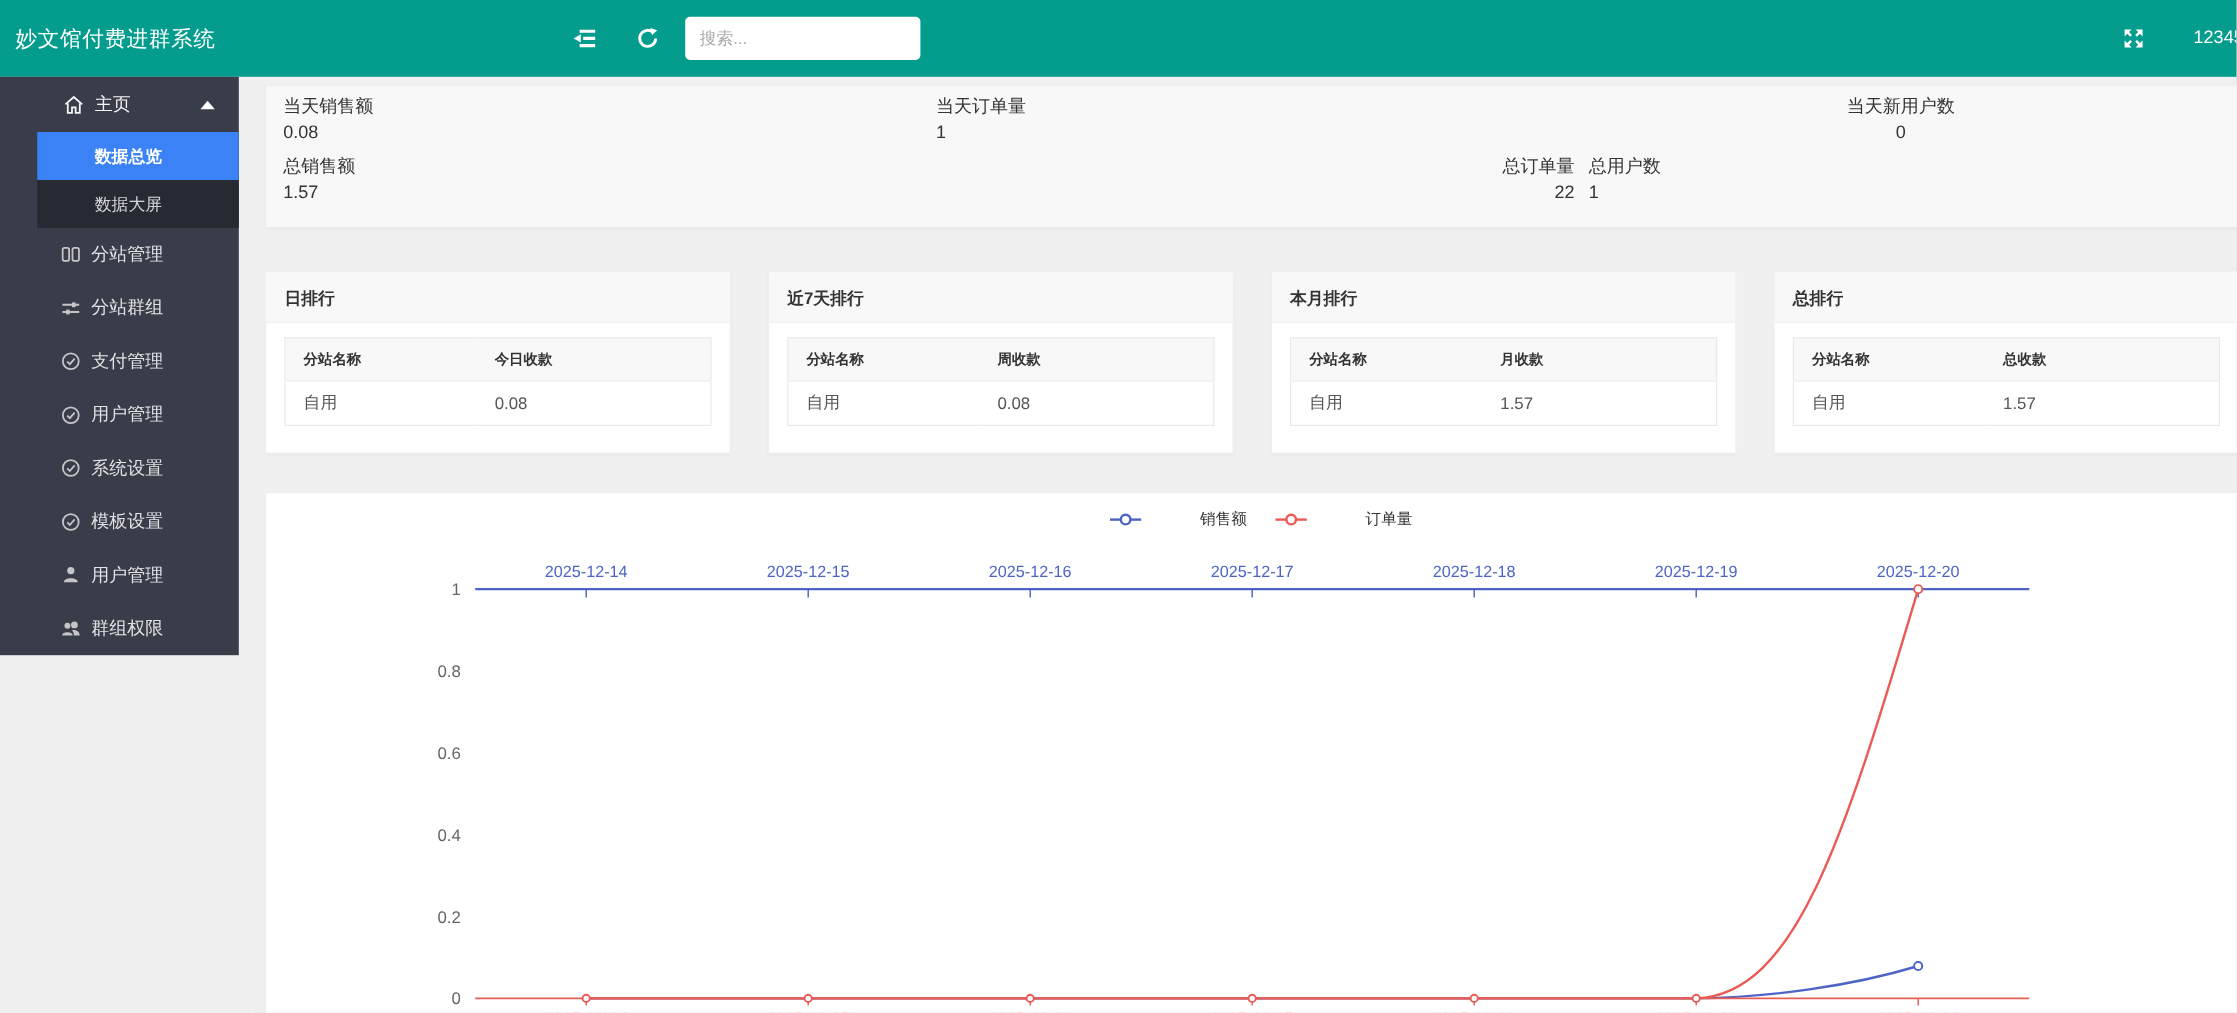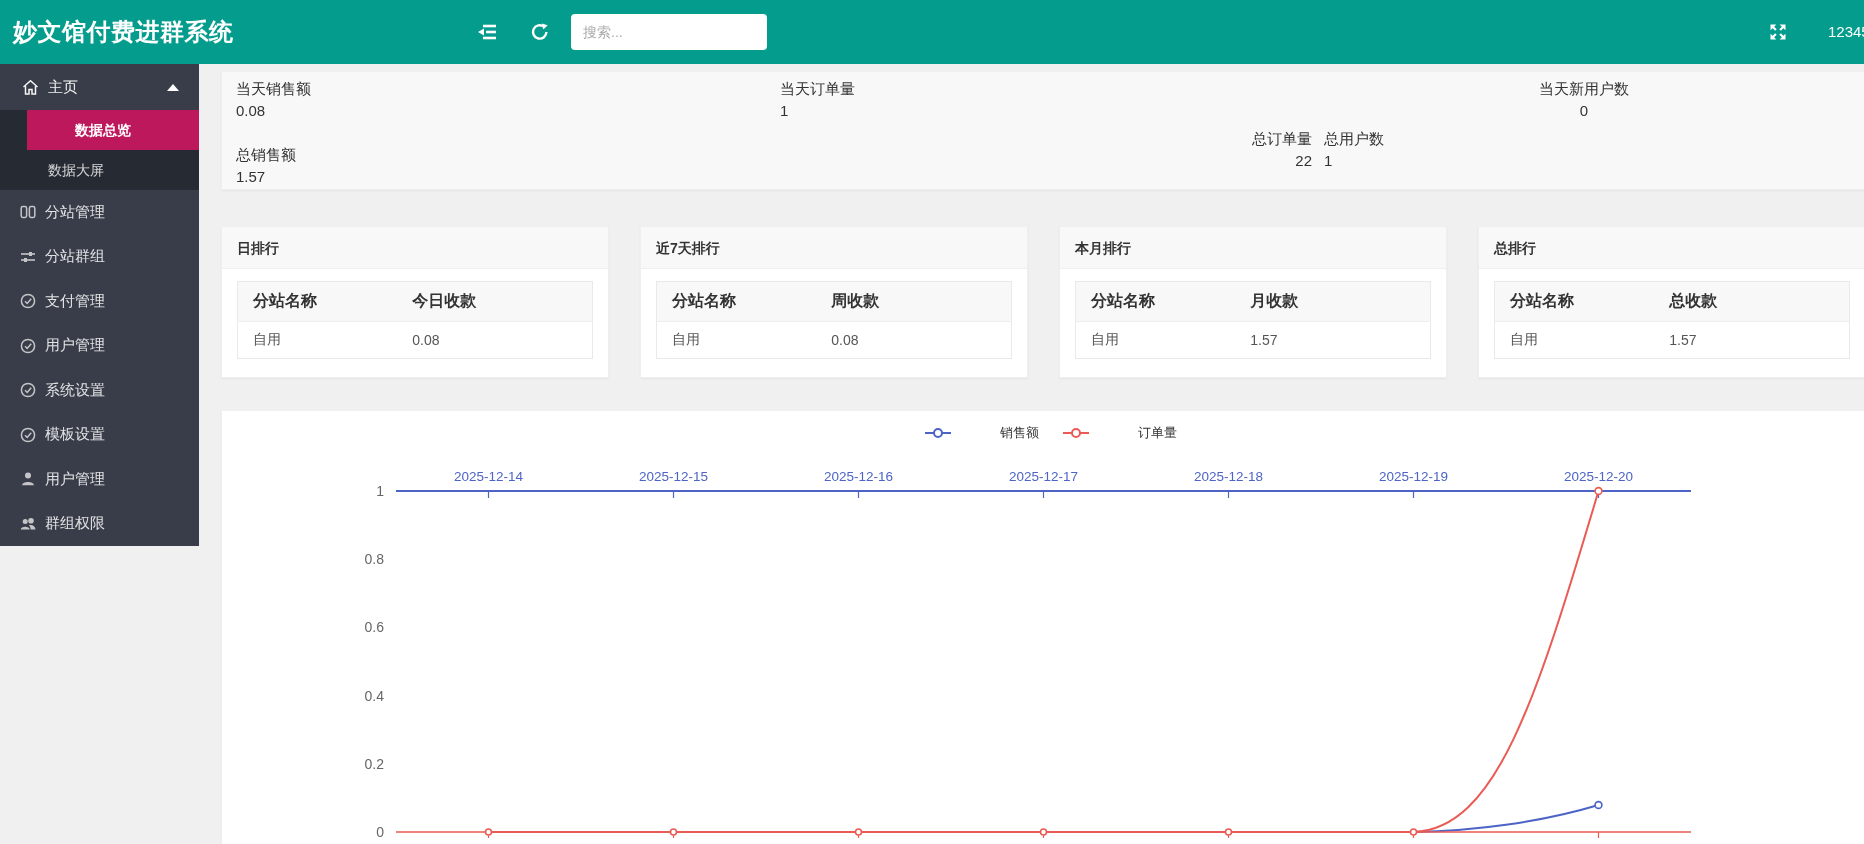--- a/index.html
+++ b/index.html
@@ -2,62 +2,62 @@
 <html><head>
 <meta charset="utf-8">
 <style>
   html,body{margin:0;padding:0;background:#dcdcdc;}
   *{box-sizing:border-box;font-family:"Liberation Sans","DejaVu Sans",sans-serif;}
   #stage{position:relative;width:1864px;height:844px;background:#f0f0f0;overflow:hidden;}
 
   
   .topbar{position:absolute;left:0;top:0;width:1864px;height:64px;background:#049c8c;}
   .brand{position:absolute;left:13px;top:0;height:64px;line-height:64px;color:#fff;
-         font-size:24px;font-weight:bold;letter-spacing:.5px;}
+         font-size:18px;font-weight:normal;letter-spacing:.5px;}
   .tb-icon{position:absolute;top:20px;width:24px;height:24px;color:#fff;cursor:pointer;}
   .tb-icon svg{width:100%;height:100%;display:block;}
   .search-box{position:absolute;left:571px;top:14px;width:196px;height:36px;}
   .search-box input{width:100%;height:100%;border:none;border-radius:4px;padding:0 12px;
         font-size:14px;color:#333;outline:none;background:#fff;}
   .search-box input::placeholder{color:#aaa;}
   .username{position:absolute;left:1828px;top:0;height:64px;line-height:64px;color:#fff;
         font-size:15px;white-space:nowrap;cursor:pointer;}
 
   
-  .sidebar{position:absolute;left:0;top:64px;width:199px;background:#393d49;color:#fff;}
+  .sidebar{position:absolute;left:0;top:64px;width:199px;background:#393d49;color:#fff;padding-left:31px;}
   .nav-parent{position:relative;height:46px;display:flex;align-items:center;
         padding-left:22px;font-size:15px;color:#f2f2f2;cursor:pointer;}
   .nav-parent .nicon{width:17px;height:17px;margin-right:9px;opacity:.95;}
   .nav-parent .nicon svg{width:100%;height:100%;display:block;}
   .caret-up{position:absolute;right:20px;top:50%;margin-top:-3px;width:0;height:0;
         border-left:6px solid transparent;border-right:6px solid transparent;
         border-bottom:7px solid #fff;}
   .submenu{background:#262a33;}
   .sub-item{height:40px;line-height:40px;padding-left:48px;font-size:14px;
         color:rgba(255,255,255,.8);cursor:pointer;}
-  .sub-item.active{background:#be185d;color:#fff;font-weight:bold;margin-left:27px;}
+  .sub-item.active{background:#3b82f6;color:#fff;font-weight:bold;}
   .nav-item{height:44.5px;display:flex;align-items:center;padding-left:20px;
         font-size:15px;color:rgba(255,255,255,.85);cursor:pointer;}
   .nav-item .nicon{width:16px;height:16px;margin-right:9px;opacity:.8;}
   .nav-item .nicon svg{width:100%;height:100%;display:block;}
 
   
   .card{position:absolute;background:#fff;border:1px solid #efefef;
         box-shadow:0 1px 2px rgba(0,0,0,.05);}
   .stats-card{left:221px;top:71px;width:1660px;height:119px;background:#f8f8f8;}
   .stat-cell{position:absolute;width:520px;}
   .stat-label{font-size:15px;color:#333;line-height:21px;}
   .stat-value{font-size:15px;color:#333;line-height:21px;margin-top:1px;}
 
   .rank-card{top:226px;width:388px;height:152px;}
   .rank-head{height:42px;line-height:42px;padding:0 15px;background:#f8f8f8;
         border-bottom:1px solid #efefef;font-size:14px;font-weight:bold;color:#333;}
   .rank-body{padding:12px 15px;}
   .rank-table{width:100%;border:1px solid #e9e9e9;border-collapse:collapse;}
-  .rank-table th{background:#f8f8f8;text-align:left;font-size:16px;color:#333;
+  .rank-table th{background:#f8f8f8;text-align:left;font-size:12px;color:#333;
         padding:9px 0 9px 15px;font-weight:bold;}
   .rank-table td{background:#fff;border-top:1px solid #eee;font-size:14px;color:#555;
         padding:9px 0 9px 15px;}
   .col-site{width:45%;}
 
   .chart-card{left:221px;top:410px;width:1660px;height:470px;}
   .legend{position:absolute;left:0;top:13px;width:100%;display:flex;
         justify-content:center;gap:24px;}
   .legend-item{display:flex;align-items:center;cursor:pointer;}
   .legend-glyph{position:relative;width:26px;height:12px;margin-right:5px;}
@@ -220,21 +220,21 @@
       <div class="stat-value">0.08</div>
     </div>
     <div class="stat-cell" style="left:558px;top:6px;">
       <div class="stat-label">当天订单量</div>
       <div class="stat-value">1</div>
     </div>
     <div class="stat-cell" style="left:1102px;top:6px;text-align:center;">
       <div class="stat-label">当天新用户数</div>
       <div class="stat-value">0</div>
     </div>
-    <div class="stat-cell" style="left:14px;top:72px;">
+    <div class="stat-cell" style="left:14px;top:56px;">
       <div class="stat-label">总销售额</div>
       <div class="stat-value">1.57</div>
     </div>
     <div class="stat-cell" style="left:570px;top:56px;text-align:right;">
       <div class="stat-label">总订单量</div>
       <div class="stat-value">22</div>
     </div>
     <div class="stat-cell" style="left:1102px;top:56px;">
       <div class="stat-label">总用户数</div>
       <div class="stat-value">1</div>

